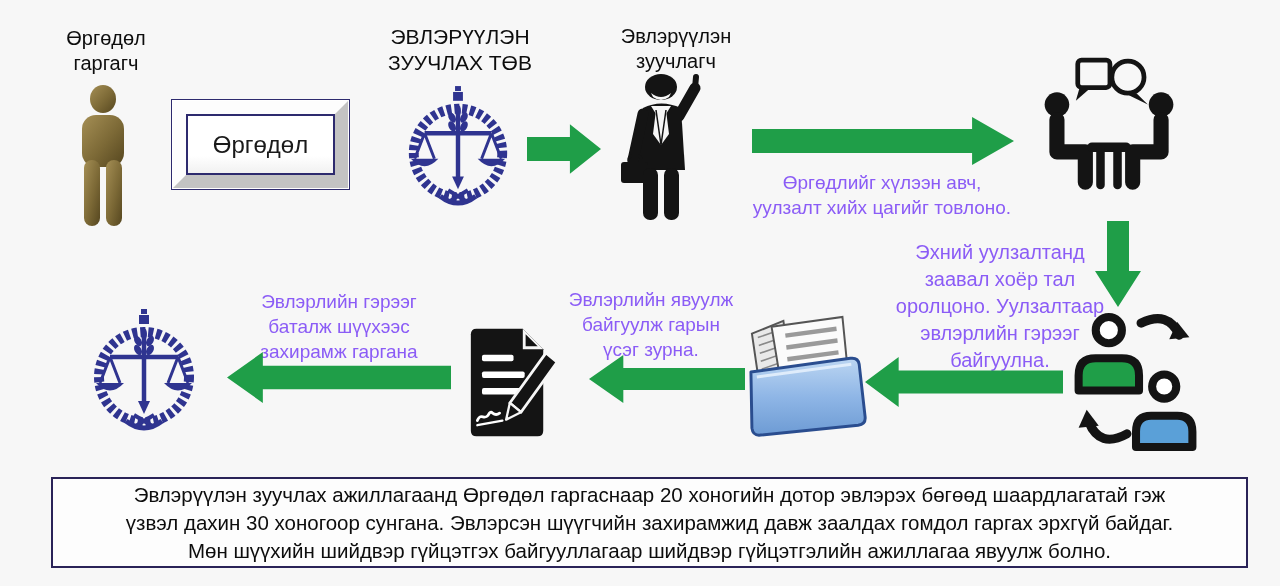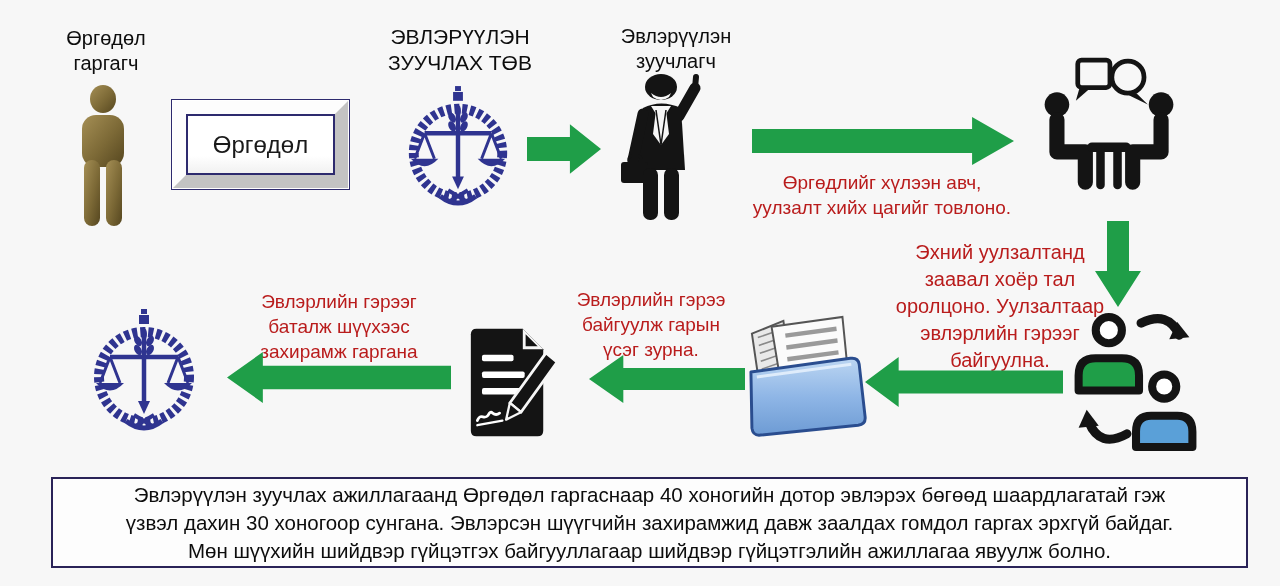--- a/index.html
+++ b/index.html
@@ -6,21 +6,21 @@
   #stage{
     position:relative;width:1280px;height:586px;overflow:hidden;
     background:#f7f7f7;
     font-family:Liberation Sans, sans-serif;
     color:#111;
   }
   .abs{position:absolute;}
   .pre{white-space:pre-line;}
   .center{text-align:center;}
   .label{font-size:20px;line-height:25px;color:#0d0d0d;}
-  .caption{font-size:19px;line-height:25px;color:#b91c1c;}
+  .caption{font-size:19px;line-height:25px;color:#8b5cf6;}
   svg{display:block;}
 
   
   #applicant-label{left:30px;top:26px;width:152px;}
   #applicant-person{left:70px;top:84px;width:66px;height:145px;}
   #application-box{
     left:171px;top:99px;width:179px;height:91px;
     border:1px solid #2d2a6e;background:#fff;box-sizing:border-box;
   }
   #application-bevel{
@@ -228,21 +228,21 @@
       </defs>
       <polygon points="8,20 40,7 52,92 20,102" fill="#e9e9e9" stroke="#555" stroke-width="2"></polygon>
       <path d="M14,24 L40,15 M15,32 L41,23 M16,40 L42,31 M17,48 L43,39 M18,56 L44,47 M19,64 L45,55 M20,72 L46,63 M21,80 L47,71" stroke="#8a8a8a" stroke-width="1.6" fill="none"></path>
       <polygon points="28,13 100,3 107,74 40,86" fill="#fbfbfb" stroke="#555" stroke-width="2"></polygon>
       <path d="M42,22 L94,15 M43,34 L95,27 M44,46 L96,39 M45,58 L97,51" stroke="#9a9a9a" stroke-width="4.5" fill="none"></path>
       <path d="M7,59 L108,45 Q116,44 117,51 L123,104 Q124,112 116,113 L17,123 Q9,124 8,116 Z" fill="url(#foldGrad)" stroke="#2a4d8f" stroke-width="3" stroke-linejoin="round"></path>
       <path d="M13,64 L109,51" stroke="#e4effc" stroke-width="3" fill="none" opacity="0.9"></path>
     </svg>
   </div>
 
-  <div id="sign-caption" class="abs caption pre center">Эвлэрлийн гэрээ
+  <div id="sign-caption" class="abs caption pre center">Эвлэрлийн явуулж
 байгуулж гарын
 үсэг зурна.</div>
 
   <div id="arrow-folder-contract" class="abs green-arrow">
     <svg width="100%" height="100%" viewBox="0 0 100 100" preserveAspectRatio="none">
       <polygon points="100,28 22,28 22,2 0,50 22,98 22,72 100,72"></polygon>
     </svg>
   </div>
 
   <div id="contract-icon" class="abs">
@@ -292,18 +292,18 @@
       <g stroke="#2f3490" fill="none">
         <line x1="60" y1="28" x2="60" y2="96" stroke-width="4.5"></line>
         <line x1="26" y1="50" x2="94" y2="50" stroke-width="4.5"></line>
         <path d="M26,50 L16,76 M26,50 L36,76" stroke-width="3"></path>
         <path d="M94,50 L84,76 M94,50 L104,76" stroke-width="3"></path>
       </g>
     </svg>
   </div>
 
   <div id="footer-box" class="abs">
-    <div id="footer-note" class="pre">Эвлэрүүлэн зуучлах ажиллагаанд Өргөдөл гаргаснаар 40 хоногийн дотор эвлэрэх бөгөөд шаардлагатай гэж
+    <div id="footer-note" class="pre">Эвлэрүүлэн зуучлах ажиллагаанд Өргөдөл гаргаснаар 20 хоногийн дотор эвлэрэх бөгөөд шаардлагатай гэж
 үзвэл дахин 30 хоногоор сунгана. Эвлэрсэн шүүгчийн захирамжид давж заалдах гомдол гаргах эрхгүй байдаг.
 Мөн шүүхийн шийдвэр гүйцэтгэх байгууллагаар шийдвэр гүйцэтгэлийн ажиллагаа явуулж болно.</div>
   </div>
 
 </div>
 
 </body></html>

